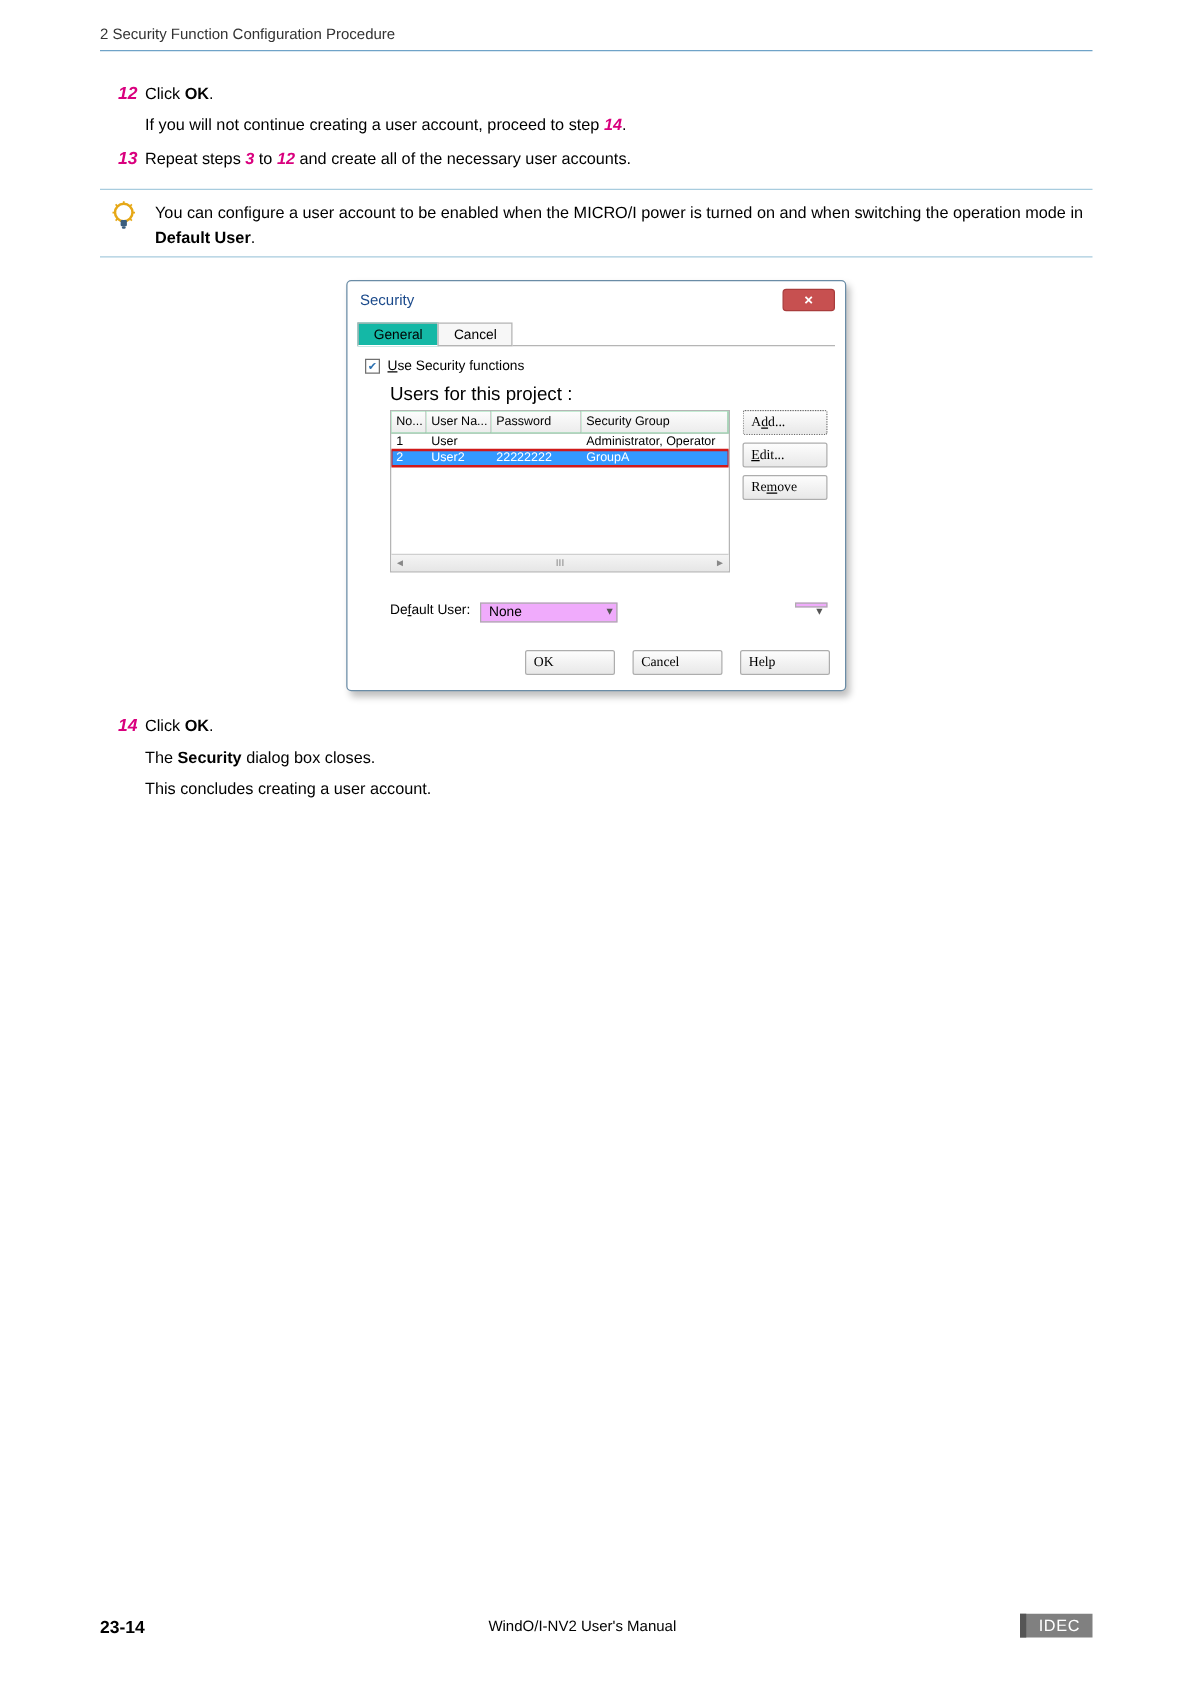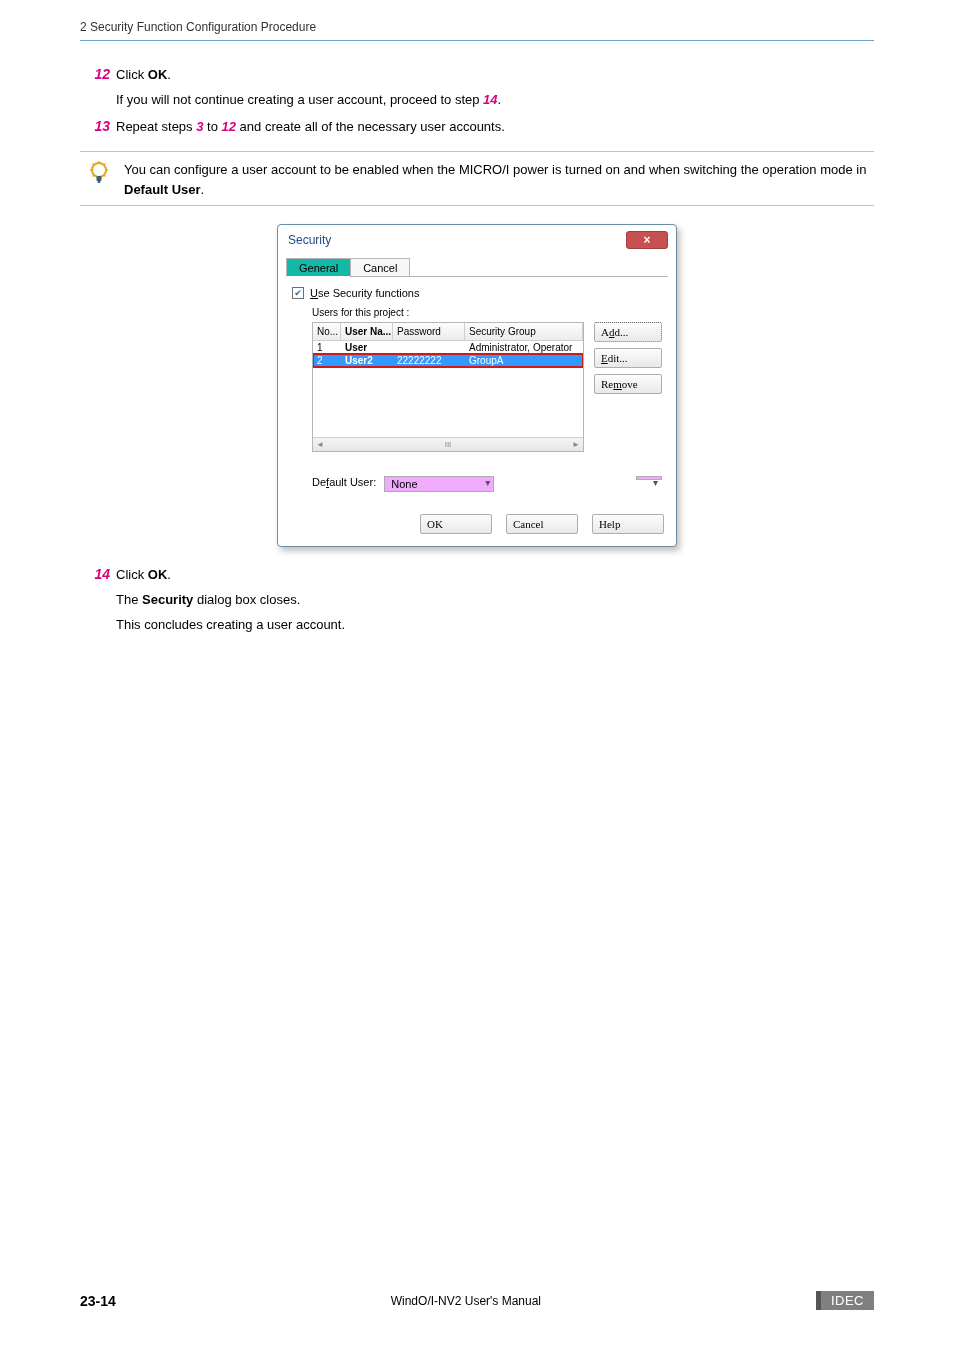--- a/index.html
+++ b/index.html
@@ -93,41 +93,41 @@
     border:1px solid #b5b5b5;
     position:relative; top:1px;
     background:#f7f7f7;
     margin-right:-1px;
   }
   .tab.active { background:#14b8a6; border-bottom:1px solid #fff; }
   .dialog-body { padding: 10px 14px 8px 14px; }
   .chk-row { display:flex; align-items:center; gap:6px; margin-bottom:8px; }
   .chk { width:12px; height:12px; border:1px solid #707070; background:#fff; display:inline-flex; align-items:center; justify-content:center; font-size:10px; line-height:1; }
   .chk.checked::after{ content:"✔"; color:#2a6fb0; font-size:9px; }
-  .section-label { margin: 4px 0 4px 20px; font-size:10px; }
+  .section-label { margin: 4px 0 4px 20px; font-size:15px; }
   .users-row { display:flex; gap:10px; margin-left:20px; }
   .users-list {
     flex:1;
     border:1px solid #b5b5b5;
     background:#fff;
     font-size:11px;
     overflow:hidden;
     height: 130px;
     display:flex; flex-direction:column;
   }
   .list-head { display:flex; background: #22c55e; border-bottom:1px solid #cfcfcf; }
   .list-head > div {
     padding:3px 4px;
     border-right:1px solid #cfcfcf;
     background: linear-gradient(#fdfdfd,#ececec);
     font-size:10px;
     white-space:nowrap; overflow:hidden;
   }
   .col-no { width:28px; }
-  .col-user { width:52px;font-weight:bold; }
+  .col-user { width:52px; }
   .col-pass { width:72px; }
   .col-grp { flex:1; }
   .list-rows { flex:1; overflow:hidden; }
   .list-row { display:flex; }
   .list-row > div { padding:1px 4px; font-size:10px; white-space:nowrap; overflow:hidden; }
   .list-row.mark {
     outline: 2px solid #d01a1a;
     outline-offset: -1px;
     background:#3399ff; color:#fff;
   }

